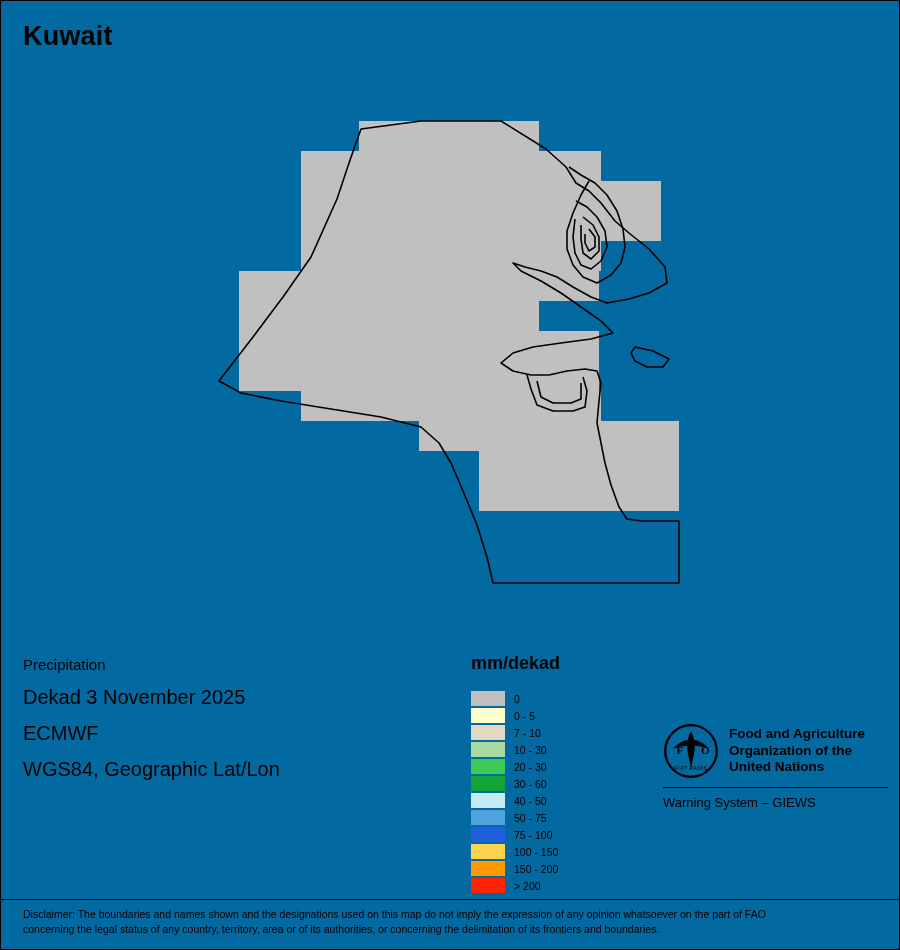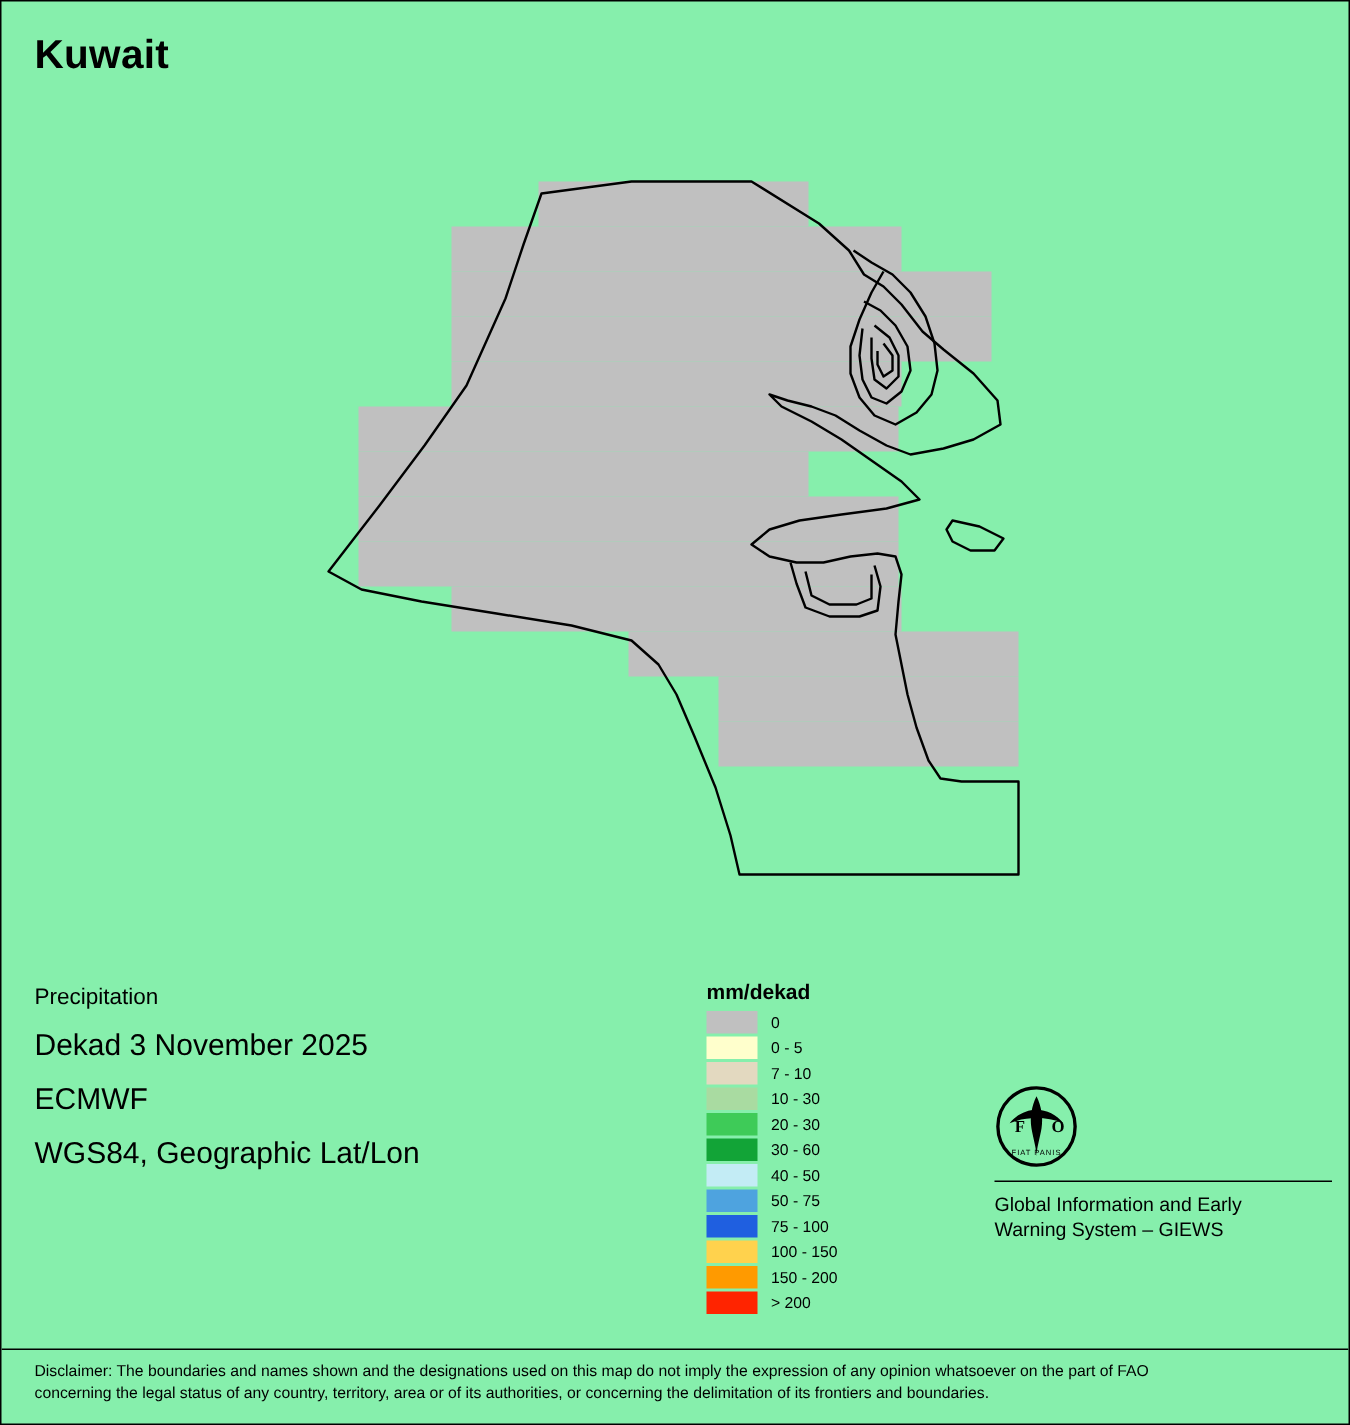--- a/index.html
+++ b/index.html
@@ -7,21 +7,21 @@
     padding: 0;
     background: #ffffff;
   }
   body {
     font-family: "Liberation Sans", sans-serif;
   }
   #page {
     position: relative;
     width: 900px;
     height: 950px;
-    background: #86efac;
+    background: #0369a1;
     border: 1px solid #000000;
     box-sizing: border-box;
     overflow: hidden;
   }
   #map-title {
     position: absolute;
     left: 22px;
     top: 20px;
     font-size: 27px;
     font-weight: bold;
@@ -56,24 +56,24 @@
     font-size: 15px;
   }
   
   #legend {
     position: absolute;
     left: 470px;
     top: 652px;
     width: 130px;
   }
   #legend-title {
-    font-size: 14px;
+    font-size: 18px;
     font-weight: bold;
     color: #000000;
-    margin-bottom: 4px;
+    margin-bottom: 16px;
   }
   .legend-row {
     display: flex;
     align-items: center;
     height: 17px;
   }
   .legend-swatch {
     width: 34px;
     height: 15px;
     border: 0px solid transparent;
@@ -256,24 +256,28 @@
     <div id="fao-top">
       <svg id="fao-emblem" viewBox="0 0 100 100" xmlns="http://www.w3.org/2000/svg">
         <circle cx="50" cy="50" r="46" fill="none" stroke="#000000" stroke-width="4"></circle>
         <path d="M50,14 C56,26 58,40 56,52 C54,64 50,76 50,86 C50,76 46,64 44,52 C42,40 44,26 50,14 Z" fill="#000000"></path>
         <path d="M50,30 C62,30 74,36 82,46 C72,42 60,40 50,40 Z" fill="#000000"></path>
         <path d="M50,30 C38,30 26,36 18,46 C28,42 40,40 50,40 Z" fill="#000000"></path>
         <text x="24" y="56" font-family="Liberation Serif, serif" font-size="20" font-weight="bold" fill="#000000">F</text>
         <text x="68" y="56" font-family="Liberation Serif, serif" font-size="20" font-weight="bold" fill="#000000">O</text>
         <text x="50" y="84" font-family="Liberation Sans, sans-serif" font-size="9" text-anchor="middle" fill="#000000" letter-spacing="1.2">FIAT PANIS</text>
       </svg>
+      <div id="fao-name">
+        <div>Food and Agriculture</div>
+        <div>Organization of the</div>
+        <div>United Nations</div>
+      </div>
     </div>
     <div id="fao-rule"></div>
     <div id="giews-name">
-      <div>Global Information and Early</div>
       <div>Warning System – GIEWS</div>
     </div>
   </div>
 
   <div id="disclaimer-rule"></div>
   <div id="disclaimer">
     <div>Disclaimer: The boundaries and names shown and the designations used on this map do not imply the expression of any opinion whatsoever on the part of FAO</div>
     <div>concerning the legal status of any country, territory, area or of its authorities, or concerning the delimitation of its frontiers and boundaries.</div>
   </div>
 

